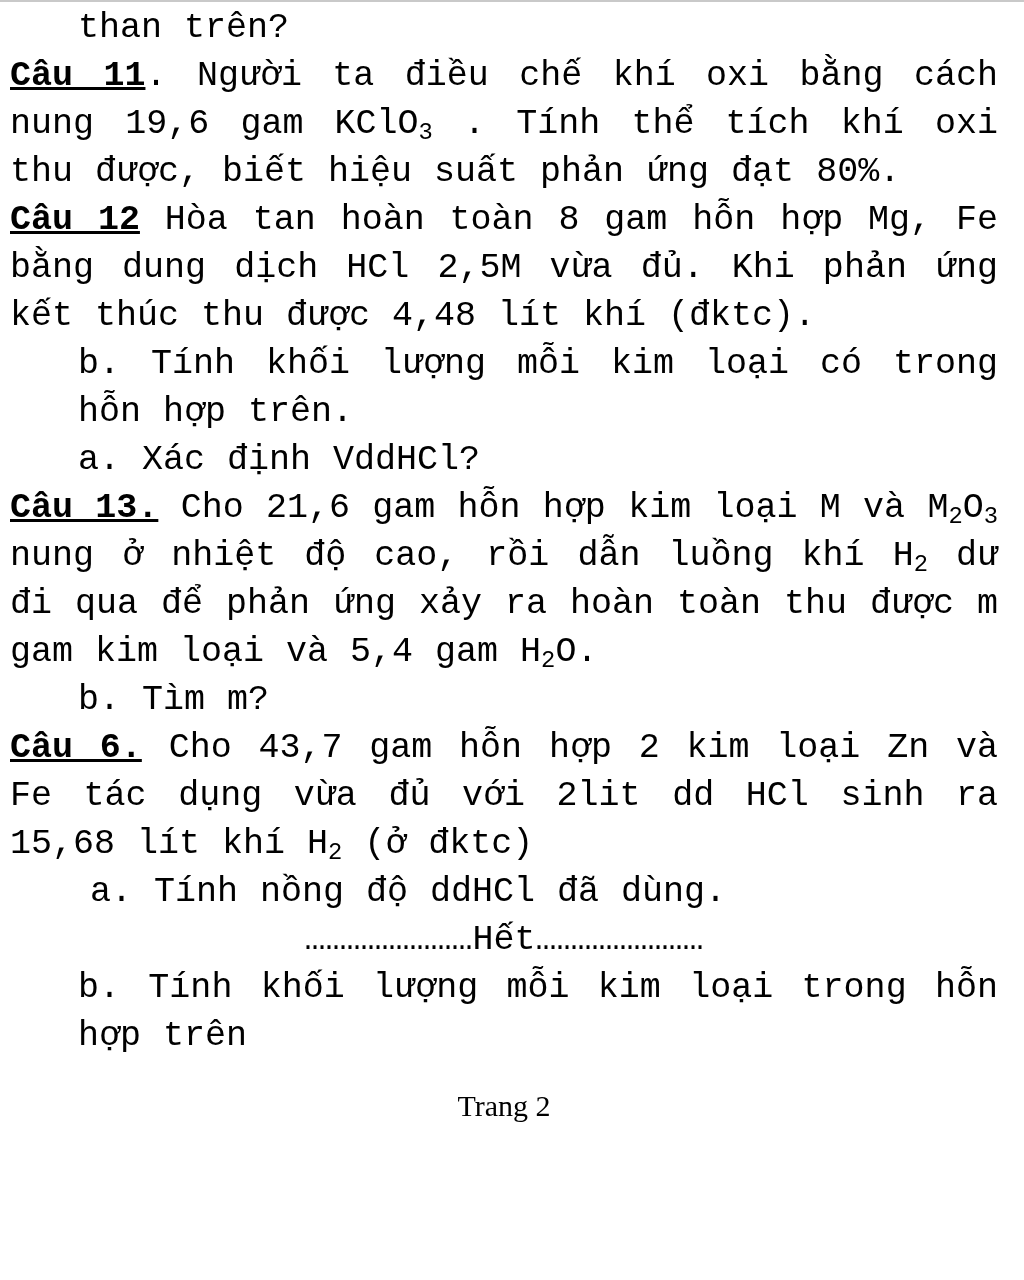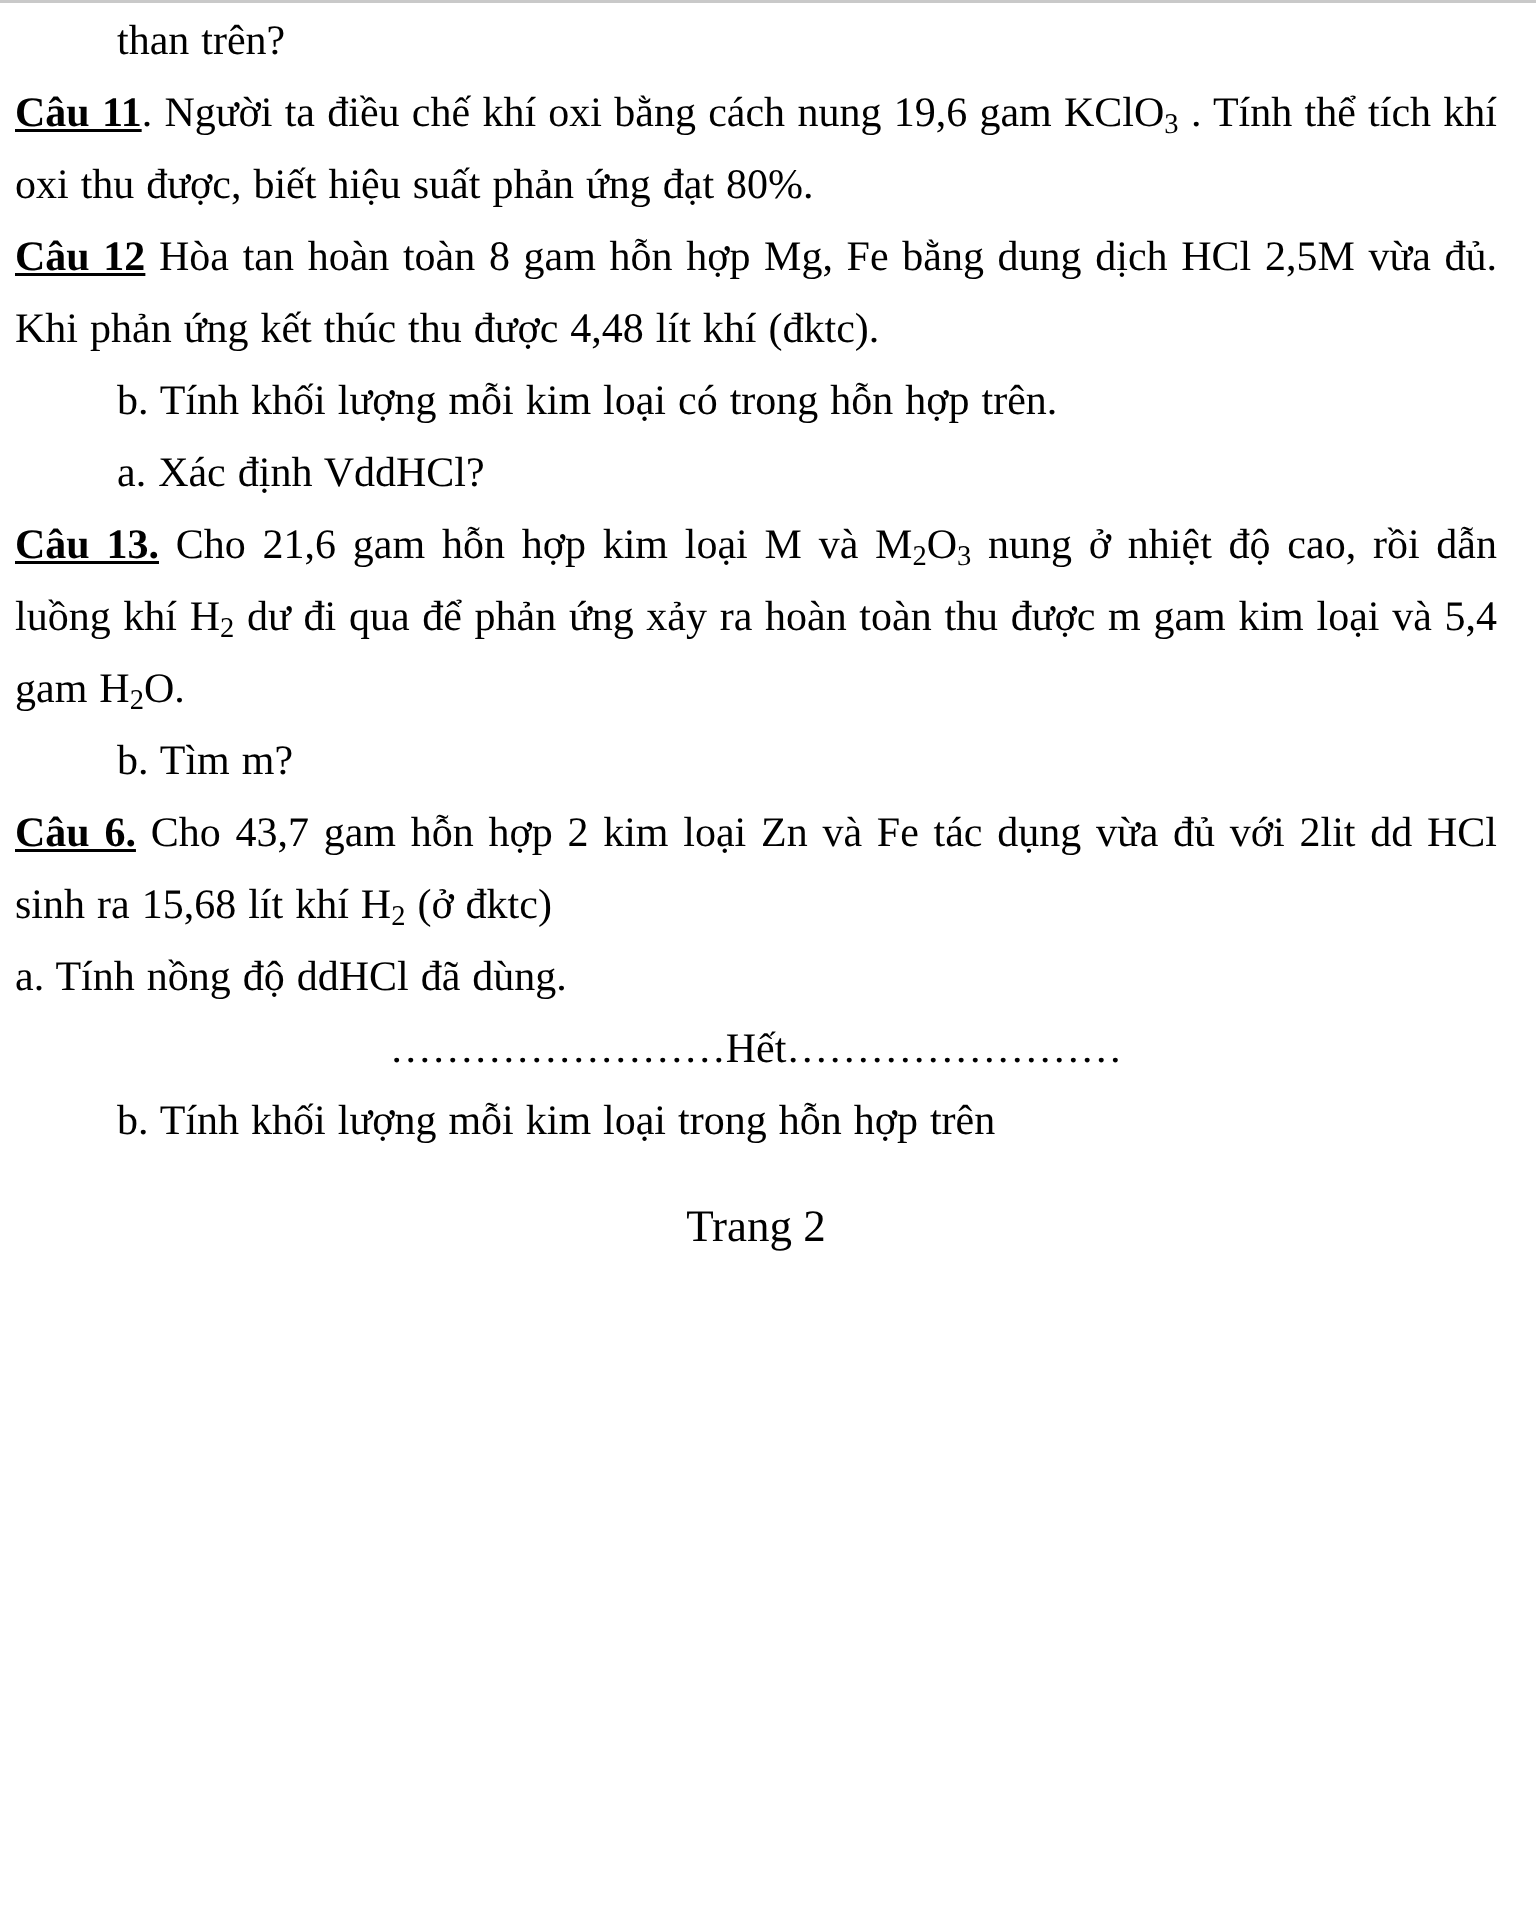--- a/index.html
+++ b/index.html
@@ -13,28 +13,29 @@
     font-family: "Liberation Serif", "DejaVu Serif", serif;
     color: #000000;
     border-top: 2px solid #c9c9c9;
   }
   .page {
     width: 1024px;
     height: 1278px;
     padding: 2px 26px 0 10px;
   }
   .para {
-    font-size: 28px;
+    font-size: 35px;
     line-height: 48px;
     text-align: justify;
     word-spacing: 1px;
+    font-family: Liberation Mono, monospace;
   }
   .para.body   { margin-left: 0; }
   .para.sub    { margin-left: 68px; }
-  .para.sub-deep { }
+  .para.sub-deep { margin-left: 80px; }
   .para.first-indent { text-indent: 70px; }
   .para.center { text-align: center; }
   .bold { font-weight: bold; }
   .underline { text-decoration: underline; margin-top: 20px; }
   sub {
     font-size: 0.68em;
     line-height: 0;
     vertical-align: -0.25em;
   }
   .footer {

